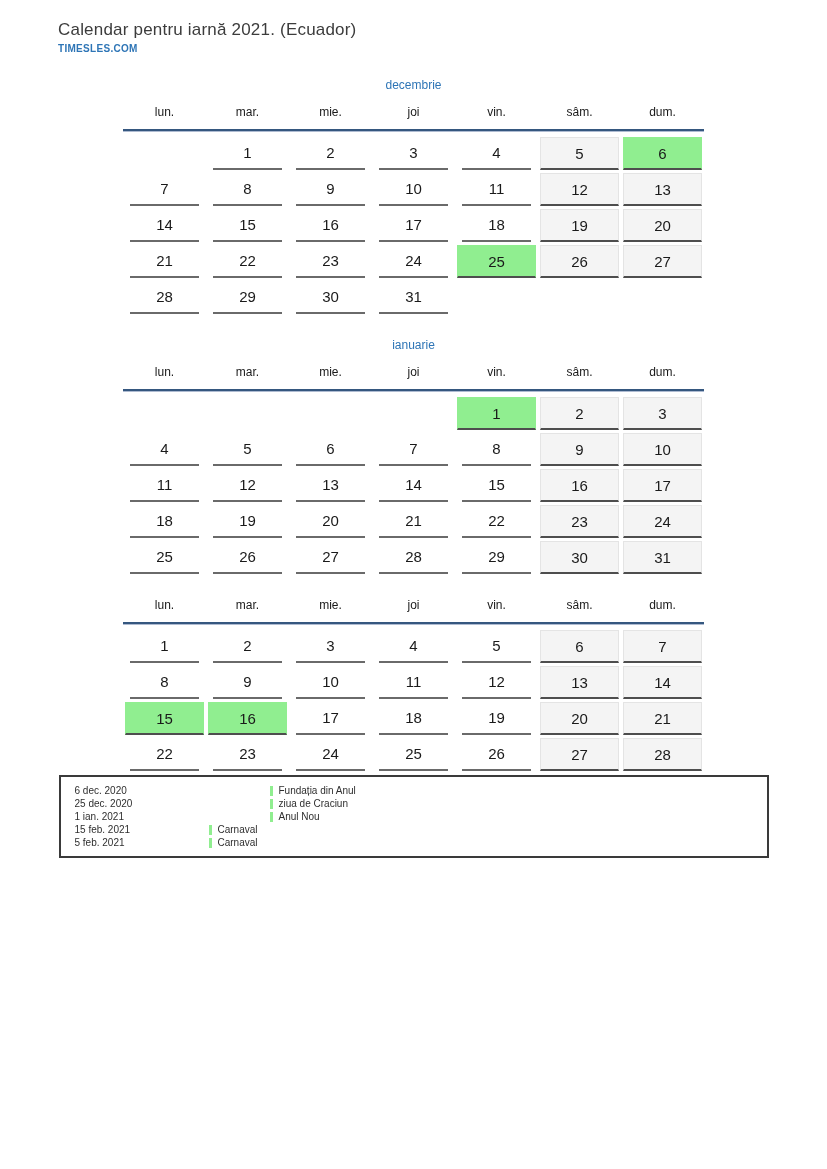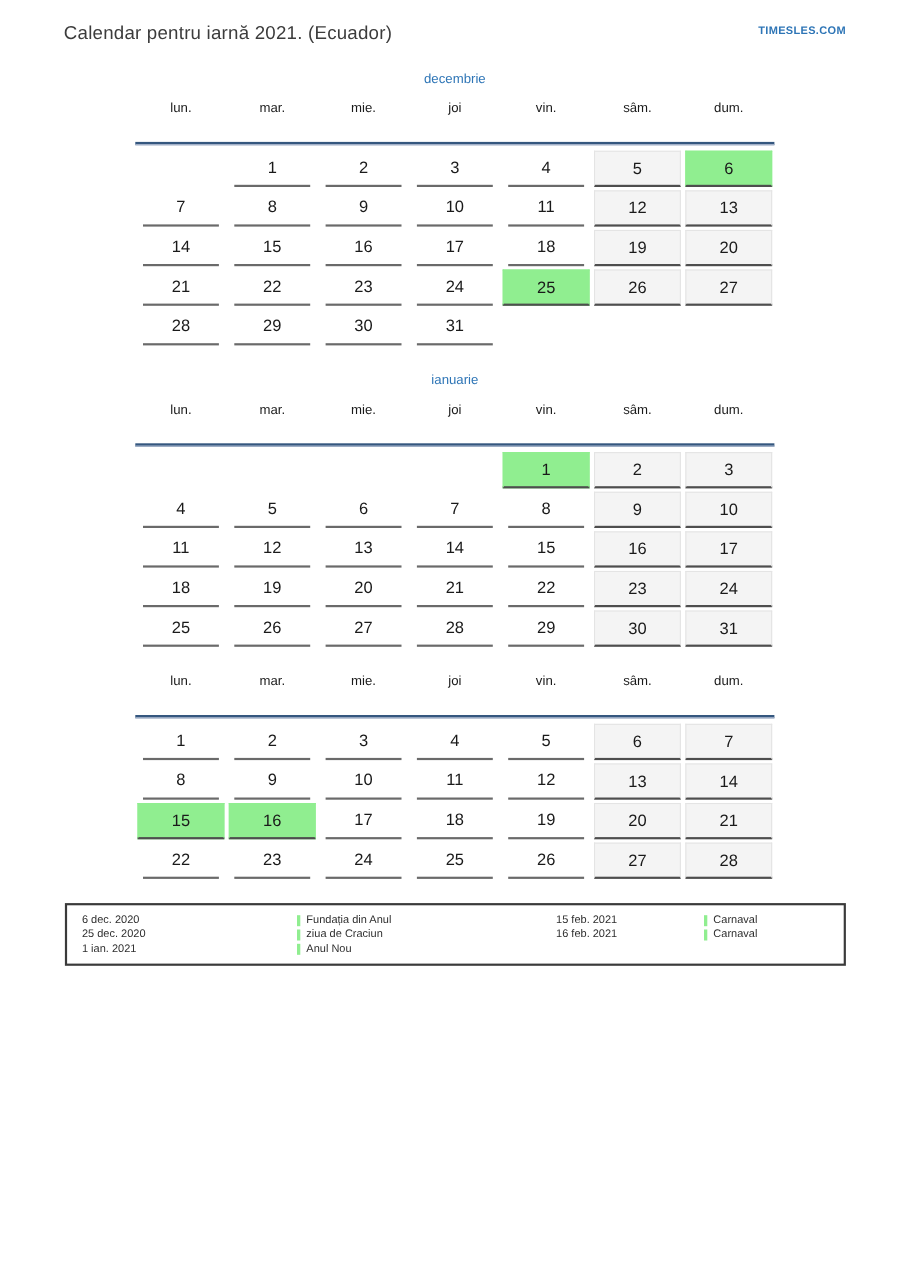--- a/index.html
+++ b/index.html
@@ -14,37 +14,38 @@
   *{box-sizing:border-box;}
   html,body{margin:0;padding:0;}
   body{
     width:827px;height:1169px;background:#ffffff;
     font-family:"Liberation Sans","DejaVu Sans",sans-serif;
     color:#1b1b1b;position:relative;overflow:hidden;
   }
   .page-header{
     display:flex;justify-content:space-between;align-items:flex-start;
     padding:20px 58px 0 58px;
+    flex-direction:column;
   }
   .page-title{
     margin:0;font-size:17px;font-weight:400;color:#3c3c3c;letter-spacing:.2px;
   }
   .site-link{
     font-size:10px;font-weight:700;color:var(--accent-blue);
     text-decoration:none;margin-top:3px;letter-spacing:.3px;cursor:pointer;
   }
   .calendar{width:581px;margin:0 auto;}
   .month{margin-top:24px;}
   .month-title{
     text-align:center;color:var(--accent-blue);font-size:12px;font-weight:400;
     margin:0 0 13px 0;
   }
   .weekday-row{display:grid;grid-template-columns:repeat(7,83px);}
   .weekday{
-    text-align:center;font-size:12px;color:#1a1a1a;padding-bottom:24px;
+    text-align:center;font-size:12px;color:#1a1a1a;padding-bottom:10px;
   }
   .rule{
     height:3px;background:var(--rule-blue);
     border-bottom:1px solid var(--rule-blue-light);
   }
   .weeks{margin-top:2px;}
   .week{display:grid;grid-template-columns:repeat(7,83px);}
   .cell{height:36px;}
   .box{
     height:33px;margin:3px 7px 0 7px;
@@ -54,23 +55,23 @@
   .box.wd{border-bottom:2px solid var(--underline-gray);}
   .box.weekend{
     margin:3px 2px 0 2px;background:var(--weekend-gray);
     border:1px solid #e4e4e4;border-bottom:2px solid var(--dark-border);
   }
   .box.holiday{
     margin:3px 2px 0 2px;background:var(--holiday-green);
     border:1px solid var(--holiday-green);border-bottom:2px solid var(--dark-border);
   }
   .legend{
-    width:710px;min-height:52px;margin:22px auto 0 auto;
+    width:710px;min-height:52px;margin:4px auto 0 auto;
     border:2px solid #3a3a3a;padding:7px 0 7px 14px;
-    display:flex;align-items:flex-start;
+    display:flex;align-items:flex-start;flex-direction:column;
   }
   .lg-group{
     display:grid;font-size:10px;line-height:13px;color:#2f2f2f;
     align-content:start;
   }
   .lg-left{grid-template-columns:195px 236px;}
   .lg-right{grid-template-columns:134px auto;}
   .lg-date{white-space:nowrap;}
   .lg-event{white-space:nowrap;display:flex;align-items:center;}
   .lg-bar{
@@ -456,19 +457,19 @@
         <i class="lg-bar"></i>
         <span class="lg-text">Anul Nou</span>
       </span>
     </div>
     <div class="lg-group lg-right">
       <span class="lg-date">15 feb. 2021</span>
       <span class="lg-event">
         <i class="lg-bar"></i>
         <span class="lg-text">Carnaval</span>
       </span>
-      <span class="lg-date">16 feb. 2021</span>
+      <span class="lg-date">5 feb. 2021</span>
       <span class="lg-event">
         <i class="lg-bar"></i>
         <span class="lg-text">Carnaval</span>
       </span>
     </div>
   </footer>
 
 </body></html>

